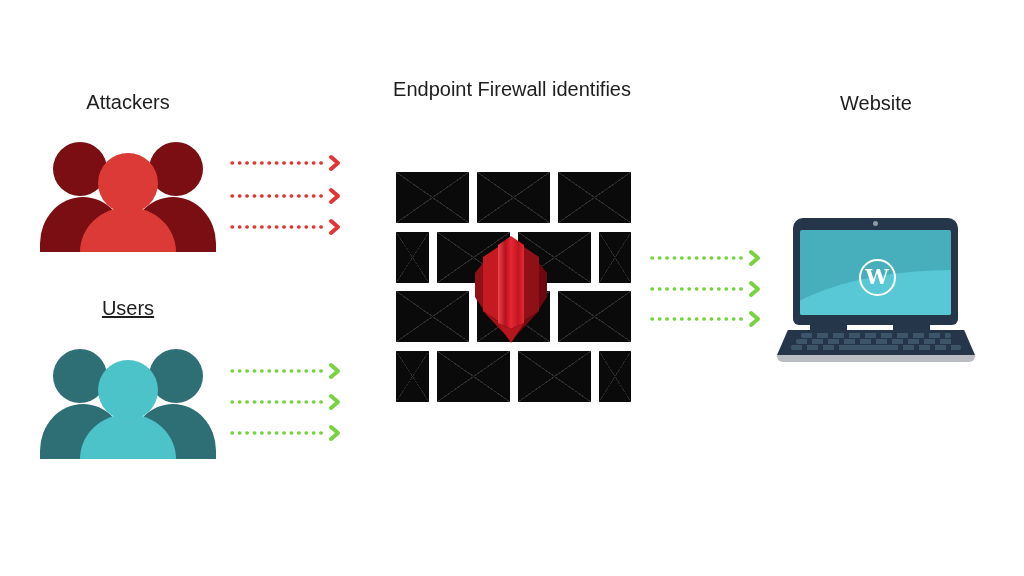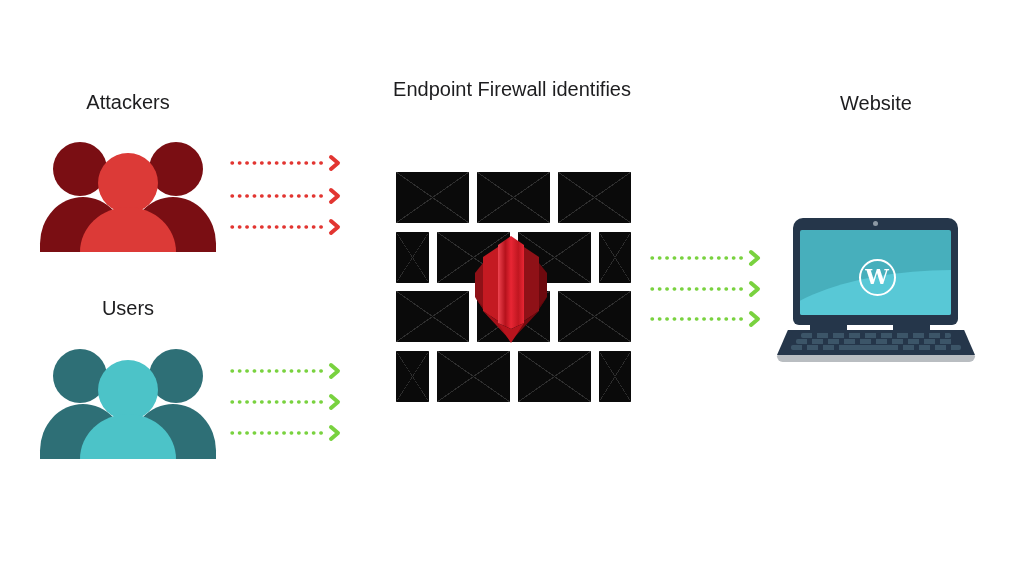--- a/index.html
+++ b/index.html
@@ -108,21 +108,21 @@
 
 <div class="people attackers" style="left:40px;top:138px;">
   <div class="person-part head back bl-head"></div>
   <div class="person-part head back br-head"></div>
   <div class="person-part body-shape back bl-body"></div>
   <div class="person-part body-shape back br-body"></div>
   <div class="person-part head front f-head"></div>
   <div class="person-part body-shape front f-body"></div>
 </div>
 
-<div class="label" style="left:40px;top:296px;width:176px;">Users</div>
+<div class="label" style="left:40px;top:296px;width:176px;text-decoration:underline;">Users</div>
 
 <div class="people users" style="left:40px;top:345px;">
   <div class="person-part head back bl-head"></div>
   <div class="person-part head back br-head"></div>
   <div class="person-part body-shape back bl-body"></div>
   <div class="person-part body-shape back br-body"></div>
   <div class="person-part head front f-head"></div>
   <div class="person-part body-shape front f-body"></div>
 </div>
 

